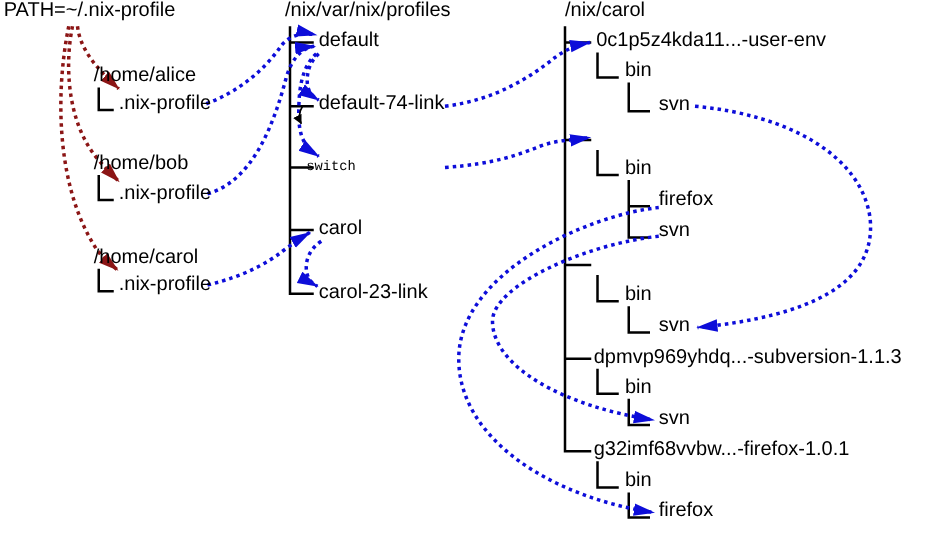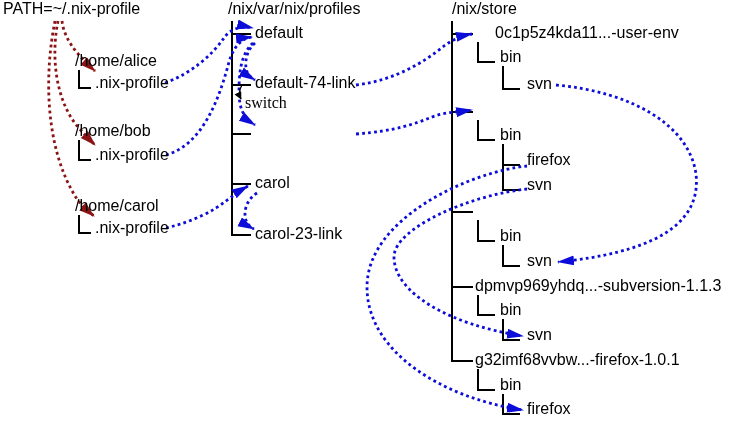--- a/index.html
+++ b/index.html
@@ -1,18 +1,18 @@
 <!DOCTYPE html>
 <html><head>
 <meta charset="utf-8">
 <style>
   html,body{margin:0;padding:0;background:#fff;}
   #canvas{position:relative;width:741px;height:428px;background:#fff;font-family:"Liberation Sans",sans-serif;color:#000;overflow:hidden;}
   .lbl{position:absolute;font-size:16px;line-height:18px;white-space:nowrap;}
-  .serif{position:absolute;font-family:Liberation Serif, serif;font-size:16px;line-height:13px;white-space:nowrap;}
+  .serif{position:absolute;font-family:Liberation Mono, monospace;font-size:11px;line-height:13px;white-space:nowrap;margin-top:32px;}
   svg{position:absolute;left:0;top:0;}
 </style>
 </head>
 <body>
 
 <div id="canvas">
 <svg width="741" height="428" viewBox="0 0 741 428">
   <defs>
     <marker id="mb" markerUnits="userSpaceOnUse" markerWidth="18" markerHeight="11" refX="16" refY="5" orient="auto">
       <path d="M0,0 L17,5 L0,10 z" fill="#0d0dd9"></path>
@@ -46,36 +46,36 @@
 
   <path d="M556,85 C632,92 689,125 696,174 C702,227 648,253 558,262" fill="none" stroke="#0d0dd9" stroke-width="2.8" stroke-dasharray="2.8 3.2" marker-end="url(#mb)"></path>
   <path d="M527,189 C470,195 394,228 394,257 C394,293 450,325 523,336" fill="none" stroke="#0d0dd9" stroke-width="2.8" stroke-dasharray="2.8 3.2" marker-end="url(#mb)"></path>
   <path d="M527,166 C470,172 367,218 367,287 C367,352 442,398 523,410" fill="none" stroke="#0d0dd9" stroke-width="2.8" stroke-dasharray="2.8 3.2" marker-end="url(#mb)"></path>
 
   <path d="M242,85 C239,90 239,95 241,99" fill="none" stroke="#000" stroke-width="1.3" marker-end="url(#mk)"></path>
 </svg>
 
 <div class="lbl" style="left:3px;top:0px">PATH=~/.nix-profile</div>
 <div class="lbl" style="left:228px;top:0px">/nix/var/nix/profiles</div>
-<div class="lbl" style="left:452px;top:0px">/nix/store</div>
+<div class="lbl" style="left:452px;top:0px">/nix/carol</div>
 
 <div class="lbl" style="left:75px;top:52px">/home/alice</div>
 <div class="lbl" style="left:95px;top:74px">.nix-profile</div>
 <div class="lbl" style="left:75px;top:122px">/home/bob</div>
 <div class="lbl" style="left:95px;top:146px">.nix-profile</div>
 <div class="lbl" style="left:75px;top:197px">/home/carol</div>
 <div class="lbl" style="left:95px;top:219px">.nix-profile</div>
 
 <div class="lbl" style="left:255px;top:24px">default</div>
 <div class="lbl" style="left:255px;top:74px">default-74-link</div>
 <div class="lbl" style="left:255px;top:174px">carol</div>
 <div class="lbl" style="left:255px;top:225px">carol-23-link</div>
 <div class="serif" style="left:245px;top:96px">switch</div>
 
-<div class="lbl" style="left:495px;top:24px">0c1p5z4kda11...-user-env</div>
+<div class="lbl" style="left:477px;top:24px">0c1p5z4kda11...-user-env</div>
 <div class="lbl" style="left:500px;top:48px">bin</div>
 <div class="lbl" style="left:527px;top:75px">svn</div>
 
 <div class="lbl" style="left:500px;top:126px">bin</div>
 <div class="lbl" style="left:527px;top:151px">firefox</div>
 <div class="lbl" style="left:527px;top:176px">svn</div>
 
 <div class="lbl" style="left:500px;top:227px">bin</div>
 <div class="lbl" style="left:527px;top:252px">svn</div>
 

